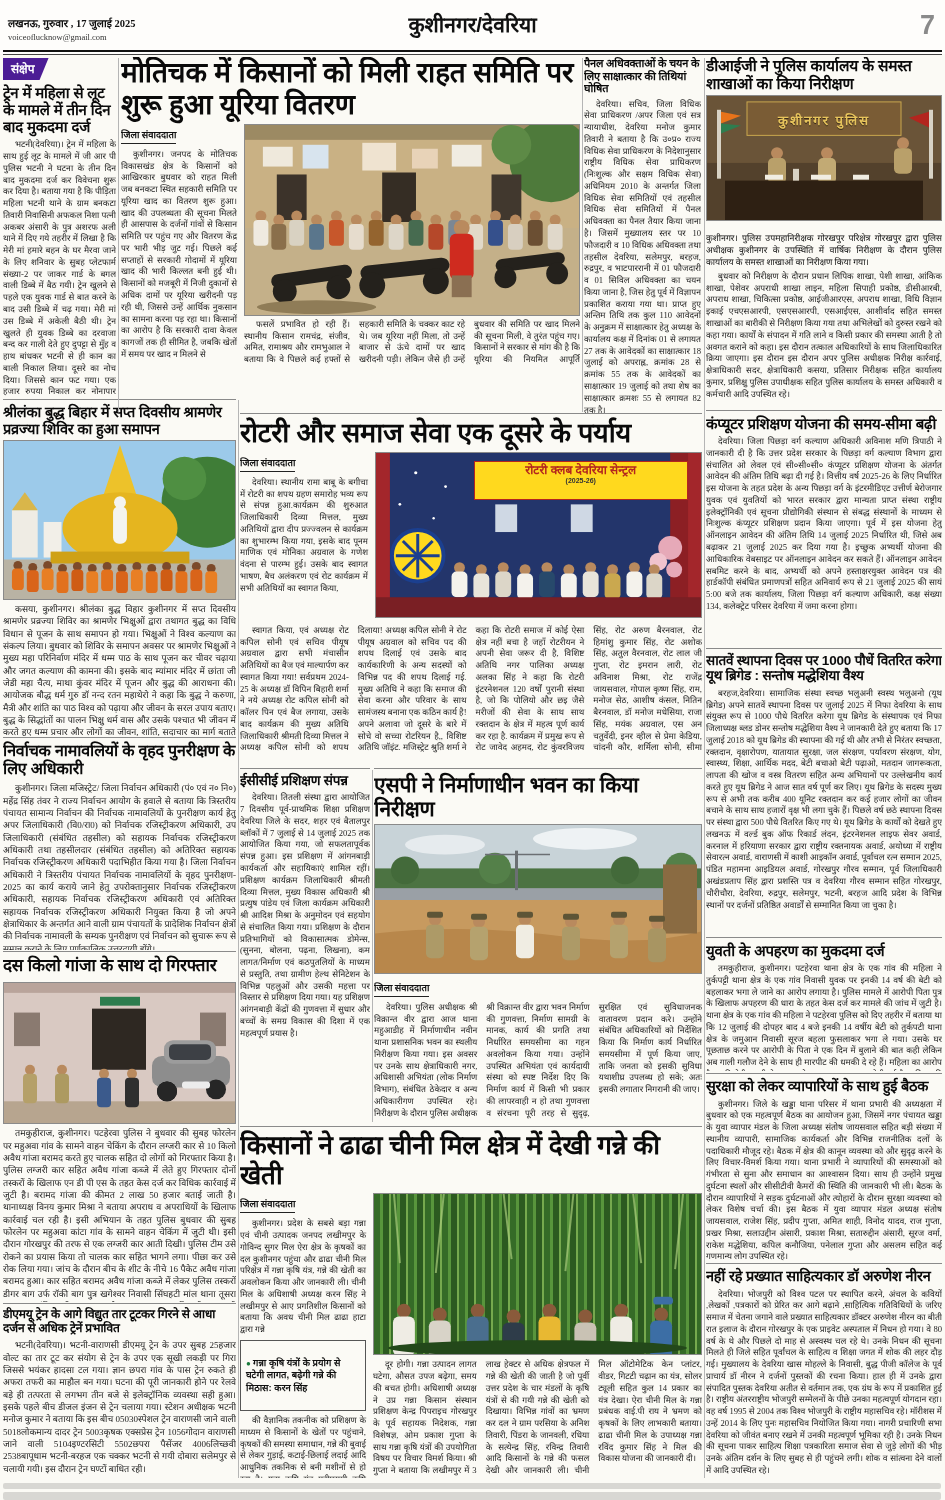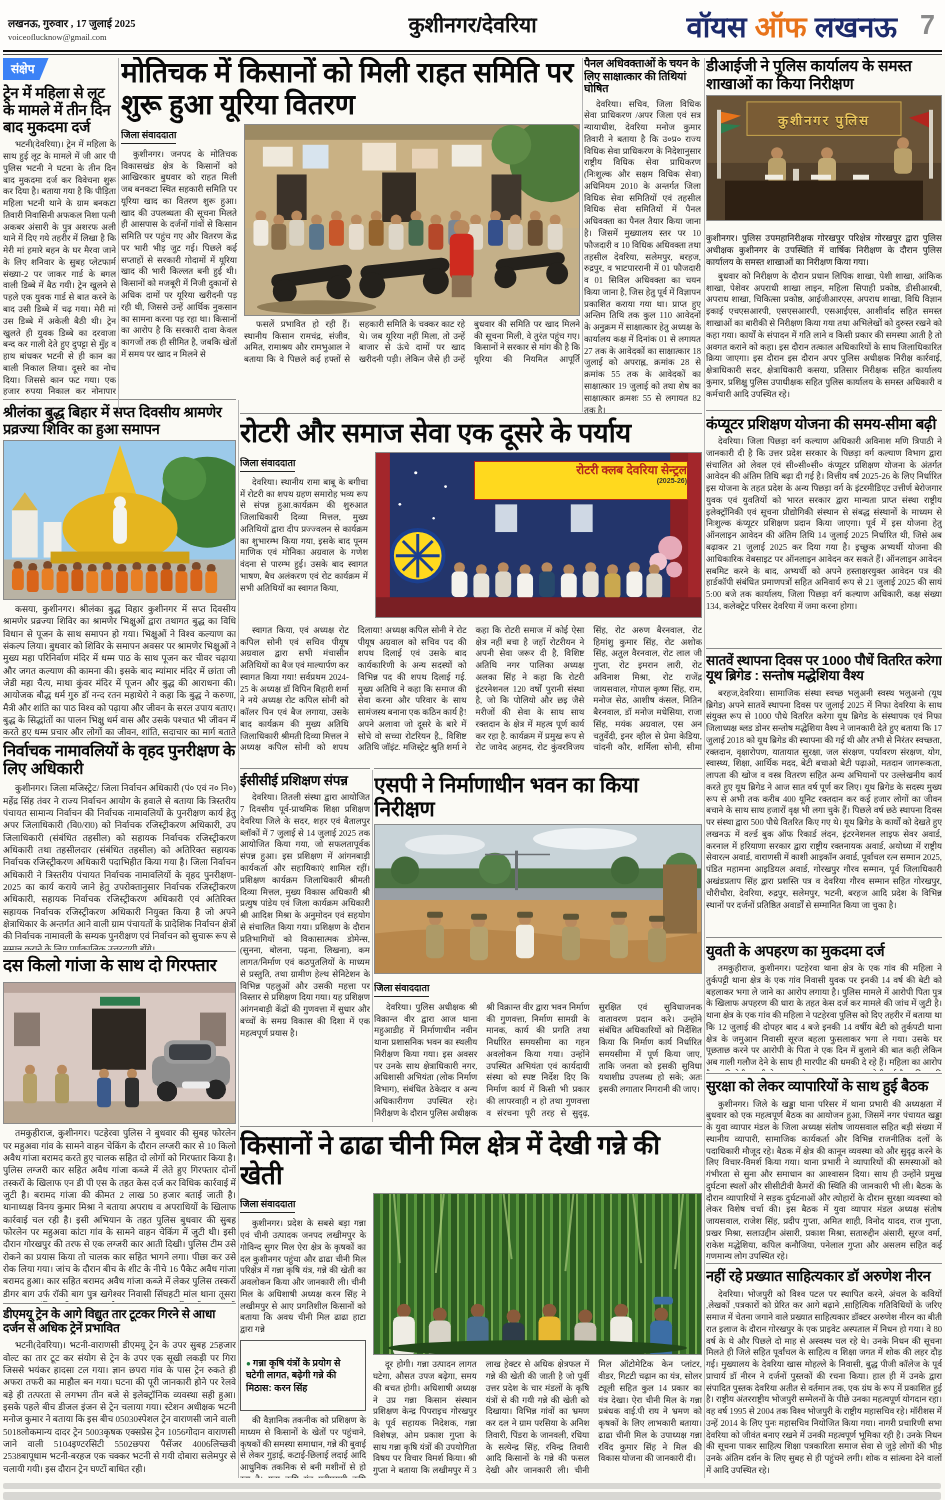--- a/index.html
+++ b/index.html
@@ -20,37 +20,36 @@
 #masthead{position:absolute;left:0;top:0;width:945px;height:54px;background:#fefdfb}
 .mast-date{position:absolute;left:8px;top:16px;font-weight:700;font-size:10.5px}
 .mast-mail{position:absolute;left:8px;top:32px;font-size:8.5px;color:#333}
 .mast-center{position:absolute;left:0;right:0;top:10px;text-align:center;font-size:21px;font-weight:700;font-family:"Liberation Sans","DejaVu Sans",sans-serif}
 .mast-brand{position:absolute;right:48px;top:6px;font-family:"Liberation Sans","DejaVu Sans",sans-serif;font-weight:800;font-size:29px;color:#1c2a6b;white-space:nowrap}
 .mast-brand .accent{color:#e8731a}
 .mast-page{position:absolute;right:10px;top:10px;font-size:27px;font-weight:800;color:#8a8a8a;font-family:"Liberation Sans","DejaVu Sans",sans-serif}
 .mast-rule{position:absolute;left:3px;right:3px;top:50px;border-top:2.5px solid #111}
 .mast-rule2{position:absolute;left:3px;right:3px;top:54px;border-top:1px solid #444}
 
-.brief-label{display:inline-block;background:#3b82f6;color:#fff;font-family:"Liberation Sans","DejaVu Sans",sans-serif;font-weight:700;font-size:12px;padding:2px 14px 3px 8px;clip-path:polygon(0 0,100% 0,calc(100% - 9px) 100%,0 100%);margin-bottom:4px}
+.brief-label{display:inline-block;background:#4c1d95;color:#fff;font-family:"Liberation Sans","DejaVu Sans",sans-serif;font-weight:700;font-size:12px;padding:2px 14px 3px 8px;clip-path:polygon(0 0,100% 0,calc(100% - 9px) 100%,0 100%);margin-bottom:4px}
 .pullquote{border:1px solid #555;padding:16px 5px;margin:4px 0;font-family:"Liberation Sans","DejaVu Sans",sans-serif;font-weight:700;font-size:9.5px;line-height:1.3}
 .pullquote::before{content:"● ";color:#1a7a3c;font-size:8px}
-.banner-txt{position:absolute;left:30%;top:5%;width:66%;height:24%;background:#ffd91e;border:1.5px solid #b3251e;color:#b3251e;font-family:"Liberation Sans","DejaVu Sans",sans-serif;font-weight:800;font-size:12px;text-align:right;line-height:1.1;padding-top:2px}
+.banner-txt{position:absolute;left:30%;top:5%;width:66%;height:24%;background:#ffd91e;border:1.5px solid #b3251e;color:#b3251e;font-family:"Liberation Sans","DejaVu Sans",sans-serif;font-weight:800;font-size:12px;text-align:center;line-height:1.1;padding-top:2px}
 .banner-sub{display:block;font-size:7px;color:#333}
 .backdrop-txt{position:absolute;left:22%;top:12%;width:56%;text-align:center;color:#e7c45c;font-family:"Liberation Sans","DejaVu Sans",sans-serif;font-weight:800;font-size:13px;letter-spacing:2px;text-shadow:0 1px 0 #3a2c18}
 .caption{font-size:8.8px;line-height:1.35;text-align:justify;margin-top:12px}
 .bbar{position:absolute;left:3px;width:938px;background:#d8d7d3;border-radius:2px}
 </style>
 </head>
 <body>
 
 <header id="masthead">
   <div class="mast-date">लखनऊ, गुरुवार , 17 जुलाई 2025</div>
   <div class="mast-mail">voiceoflucknow@gmail.com</div>
   <div class="mast-center">कुशीनगर/देवरिया</div>
-  <div class="mast-brand"><span>वॉयस</span> <span class="accent">ऑफ</span> <span>लखनऊ</span></div>
   <div class="mast-page">7</div>
 </header>
 <div class="mast-rule"></div>
 <div class="mast-rule2"></div>
 
 <section class="art" style="left:3px;top:58px;width:113px;height:340px">
   <div class="brief-label">संक्षेप</div>
   <div class="hl" style="font-size:15px;margin-bottom:4px">ट्रेन में महिला से लूट के मामले में तीन दिन बाद मुकदमा दर्ज</div>
   <div class="body-txt small">भटनी(देवरिया)। ट्रेन में महिला के साथ हुई लूट के मामले में जी आर पी पुलिस भटनी ने घटना के तीन दिन बाद मुकदमा दर्ज कर विवेचना शुरू कर दिया है। बताया गया है कि पीड़िता महिला भटनी थाने के ग्राम बनकटा तिवारी निवासिनी अफकल निशा पत्नी अकबर अंसारी के पुत्र अशरफ अली थाने में दिए गये तहरीर में लिखा है कि मेरी मां हमारे बहन के घर मैरवा जाने के लिए शनिवार के सुबह प्लेटफार्म संख्या-2 पर जाकर गार्ड के बगल वाली डिब्बे में बैठ गयी। ट्रेन खुलने से पहले एक युवक गार्ड से बात करने के बाद उसी डिब्बे में चढ़ गया। मेरी मां उस डिब्बे में अकेली बैठी थी। ट्रेन खुलते ही युवक डिब्बे का दरवाजा बन्द कर गाली देते हुए दुपट्टा से मुँह व हाथ बांधकर भटनी से ही कान का बाली निकाल लिया। दूसरे का नोच दिया। जिससे कान फट गया। एक हजार रुपया निकाल कर नोनापार उतर गया।</div>
 </section>

